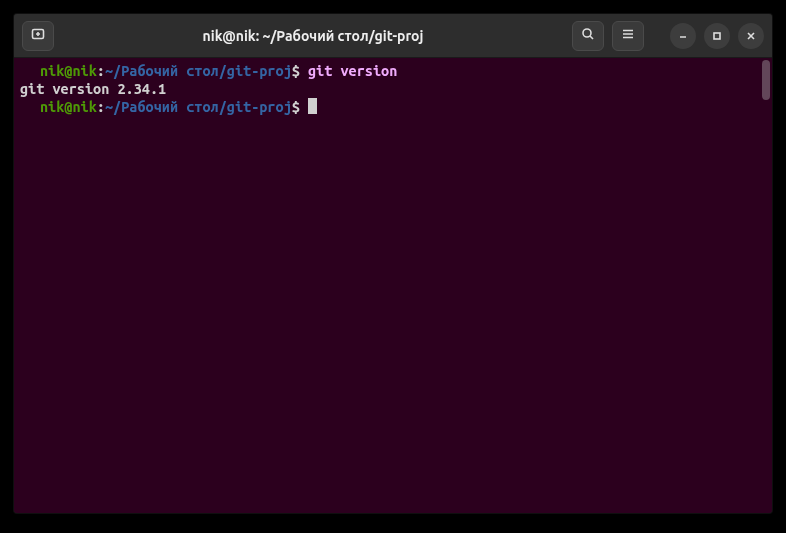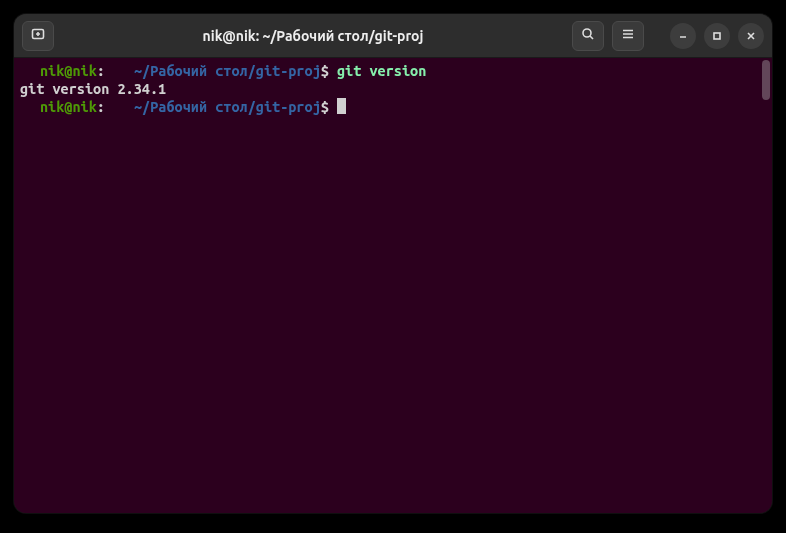--- a/index.html
+++ b/index.html
@@ -8,21 +8,21 @@
       width: 786px;
       height: 533px;
       font-family: 'Ubuntu Mono', 'DejaVu Sans Mono', monospace;
       overflow: hidden;
       padding: 14px 14px 20px 14px;
     }
     .window {
       width: 100%;
       height: 100%;
       background: #1e1e1e;
-      border-radius: 12px;
+      border-radius: 3px;
       overflow: hidden;
       display: flex;
       flex-direction: column;
       box-shadow: 0 0 0 1px rgba(255,255,255,0.06);
     }
     .titlebar {
       height: 44px;
       background: #2d2d2d;
       display: flex;
       align-items: center;
@@ -77,23 +77,23 @@
       padding: 4px 6px;
       font-size: 14.5px;
       line-height: 18px;
       color: #d0d0d0;
       white-space: pre;
       font-family: 'Ubuntu Mono', 'DejaVu Sans Mono', monospace;
       font-weight: 600;
     }
     .user { color: #4e9a06; font-weight: 700; margin-left: 20px; }
     .colon { color: #d0d0d0; }
-    .path { color: #3465a4; font-weight: 700; margin-left: 29px; }
+    .path { color: #3465a4; font-weight: 700; }
     .sigil { color: #d0d0d0; }
-    .cmd { color: #86efac; }
+    .cmd { color: #f0abfc; }
     .out { color: #d0d0d0; margin-top: 30px; }
     .cursor {
       display: inline-block;
       width: 9px;
       height: 16px;
       background: #d0d0d0;
       vertical-align: text-bottom;
       margin-bottom: 1px;
     }
     .scrollbar {

